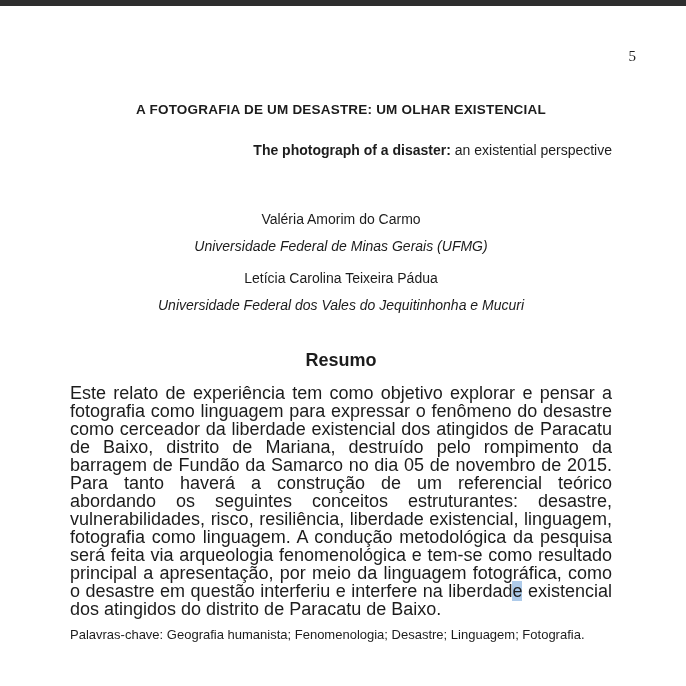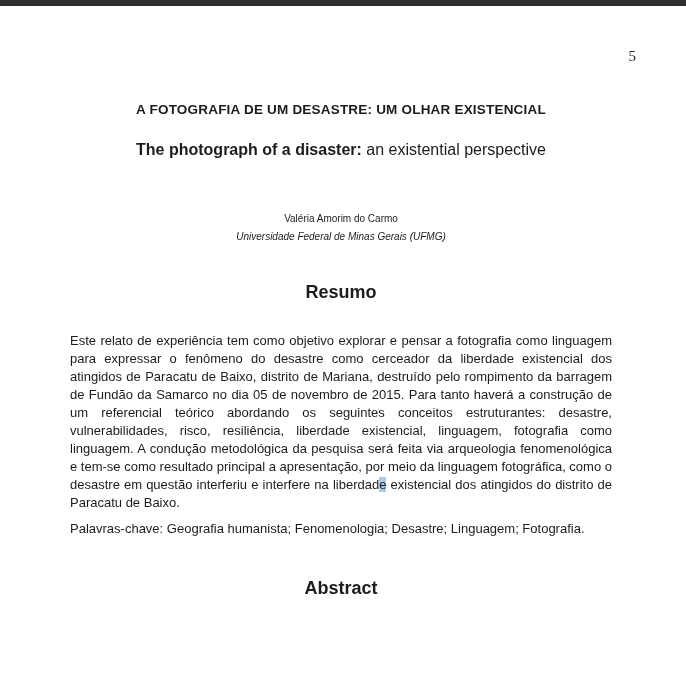--- a/index.html
+++ b/index.html
@@ -37,45 +37,45 @@
   }
   .paper-title {
     margin-top: 96px;
     text-align: center;
     font-weight: bold;
     font-size: 13.5px;
     line-height: 16px;
     letter-spacing: 0.2px;
   }
   .subtitle {
-    text-align: center;
-    font-size: 16px;
+    text-align: right;
+    font-size: 14px;
     line-height: 16px;
   }
   .subtitle-en { margin-top: 24px; }
   .subtitle-es { margin-top: 18px; }
   .subtitle .lead { font-weight: bold; }
   .author-block {
     text-align: center;
-    font-size: 10px;
+    font-size: 14px;
     line-height: 18px;
   }
   .author-block-1 { margin-top: 52px; }
   .author-block-2 { margin-top: 14px; }
-  .affiliation { font-style: italic; }
+  .affiliation { font-style: italic; margin-top: 9px; }
   .section-heading {
     text-align: center;
     font-weight: bold;
     font-size: 18px;
     line-height: 16px;
   }
   .resumo-heading { margin-top: 38px; }
   .abstract-paragraph {
-    margin-top: 32px;
-    font-size: 13px;
+    margin-top: 16px;
+    font-size: 18px;
     line-height: 18px;
     text-align: justify;
   }
   .selected-text {
     background: var(--selection_highlight, #aecbea);
   }
   .keywords {
     margin-top: 8px;
     font-size: 13px;
     line-height: 18px;
@@ -98,20 +98,24 @@
     <div class="paper-title">A FOTOGRAFIA DE UM DESASTRE: UM OLHAR EXISTENCIAL</div>
 
     <div class="subtitle subtitle-en"><span class="lead">The photograph of a disaster:</span><span> an existential perspective</span></div>
 
 
     <div class="author-block author-block-1">
       <div>Valéria Amorim do Carmo</div>
       <div class="affiliation">Universidade Federal de Minas Gerais (UFMG)</div>
     </div>
 
+    <div class="author-block author-block-2">
+      <div>Letícia Carolina Teixeira Pádua</div>
+      <div class="affiliation">Universidade Federal dos Vales do Jequitinhonha e Mucuri</div>
+    </div>
 
     <div class="section-heading resumo-heading">Resumo</div>
 
     <p class="abstract-paragraph"><span>Este relato de experiência tem como objetivo explorar e pensar a fotografia como linguagem para expressar o fenômeno do desastre como cerceador da liberdade existencial dos atingidos de Paracatu de Baixo, distrito de Mariana, destruído pelo rompimento da barragem de Fundão da Samarco no dia 05 de novembro de 2015. Para tanto haverá a construção de um referencial teórico abordando os seguintes conceitos estruturantes: desastre, vulnerabilidades, risco, resiliência, liberdade existencial, linguagem, fotografia como linguagem. A condução metodológica da pesquisa será feita via arqueologia fenomenológica e tem-se como resultado principal a apresentação, por meio da linguagem fotográfica, como o desastre em questão interferiu e interfere na liberdad</span><span class="selected-text">e</span><span> existencial dos atingidos do distrito de Paracatu de Baixo.</span></p>
 
     <p class="keywords"><span class="label">Palavras-chave:</span><span> Geografia humanista; Fenomenologia; Desastre; Linguagem; Fotografia.</span></p>
 
     <div class="section-heading abstract-heading">Abstract</div>
 
   </div>

